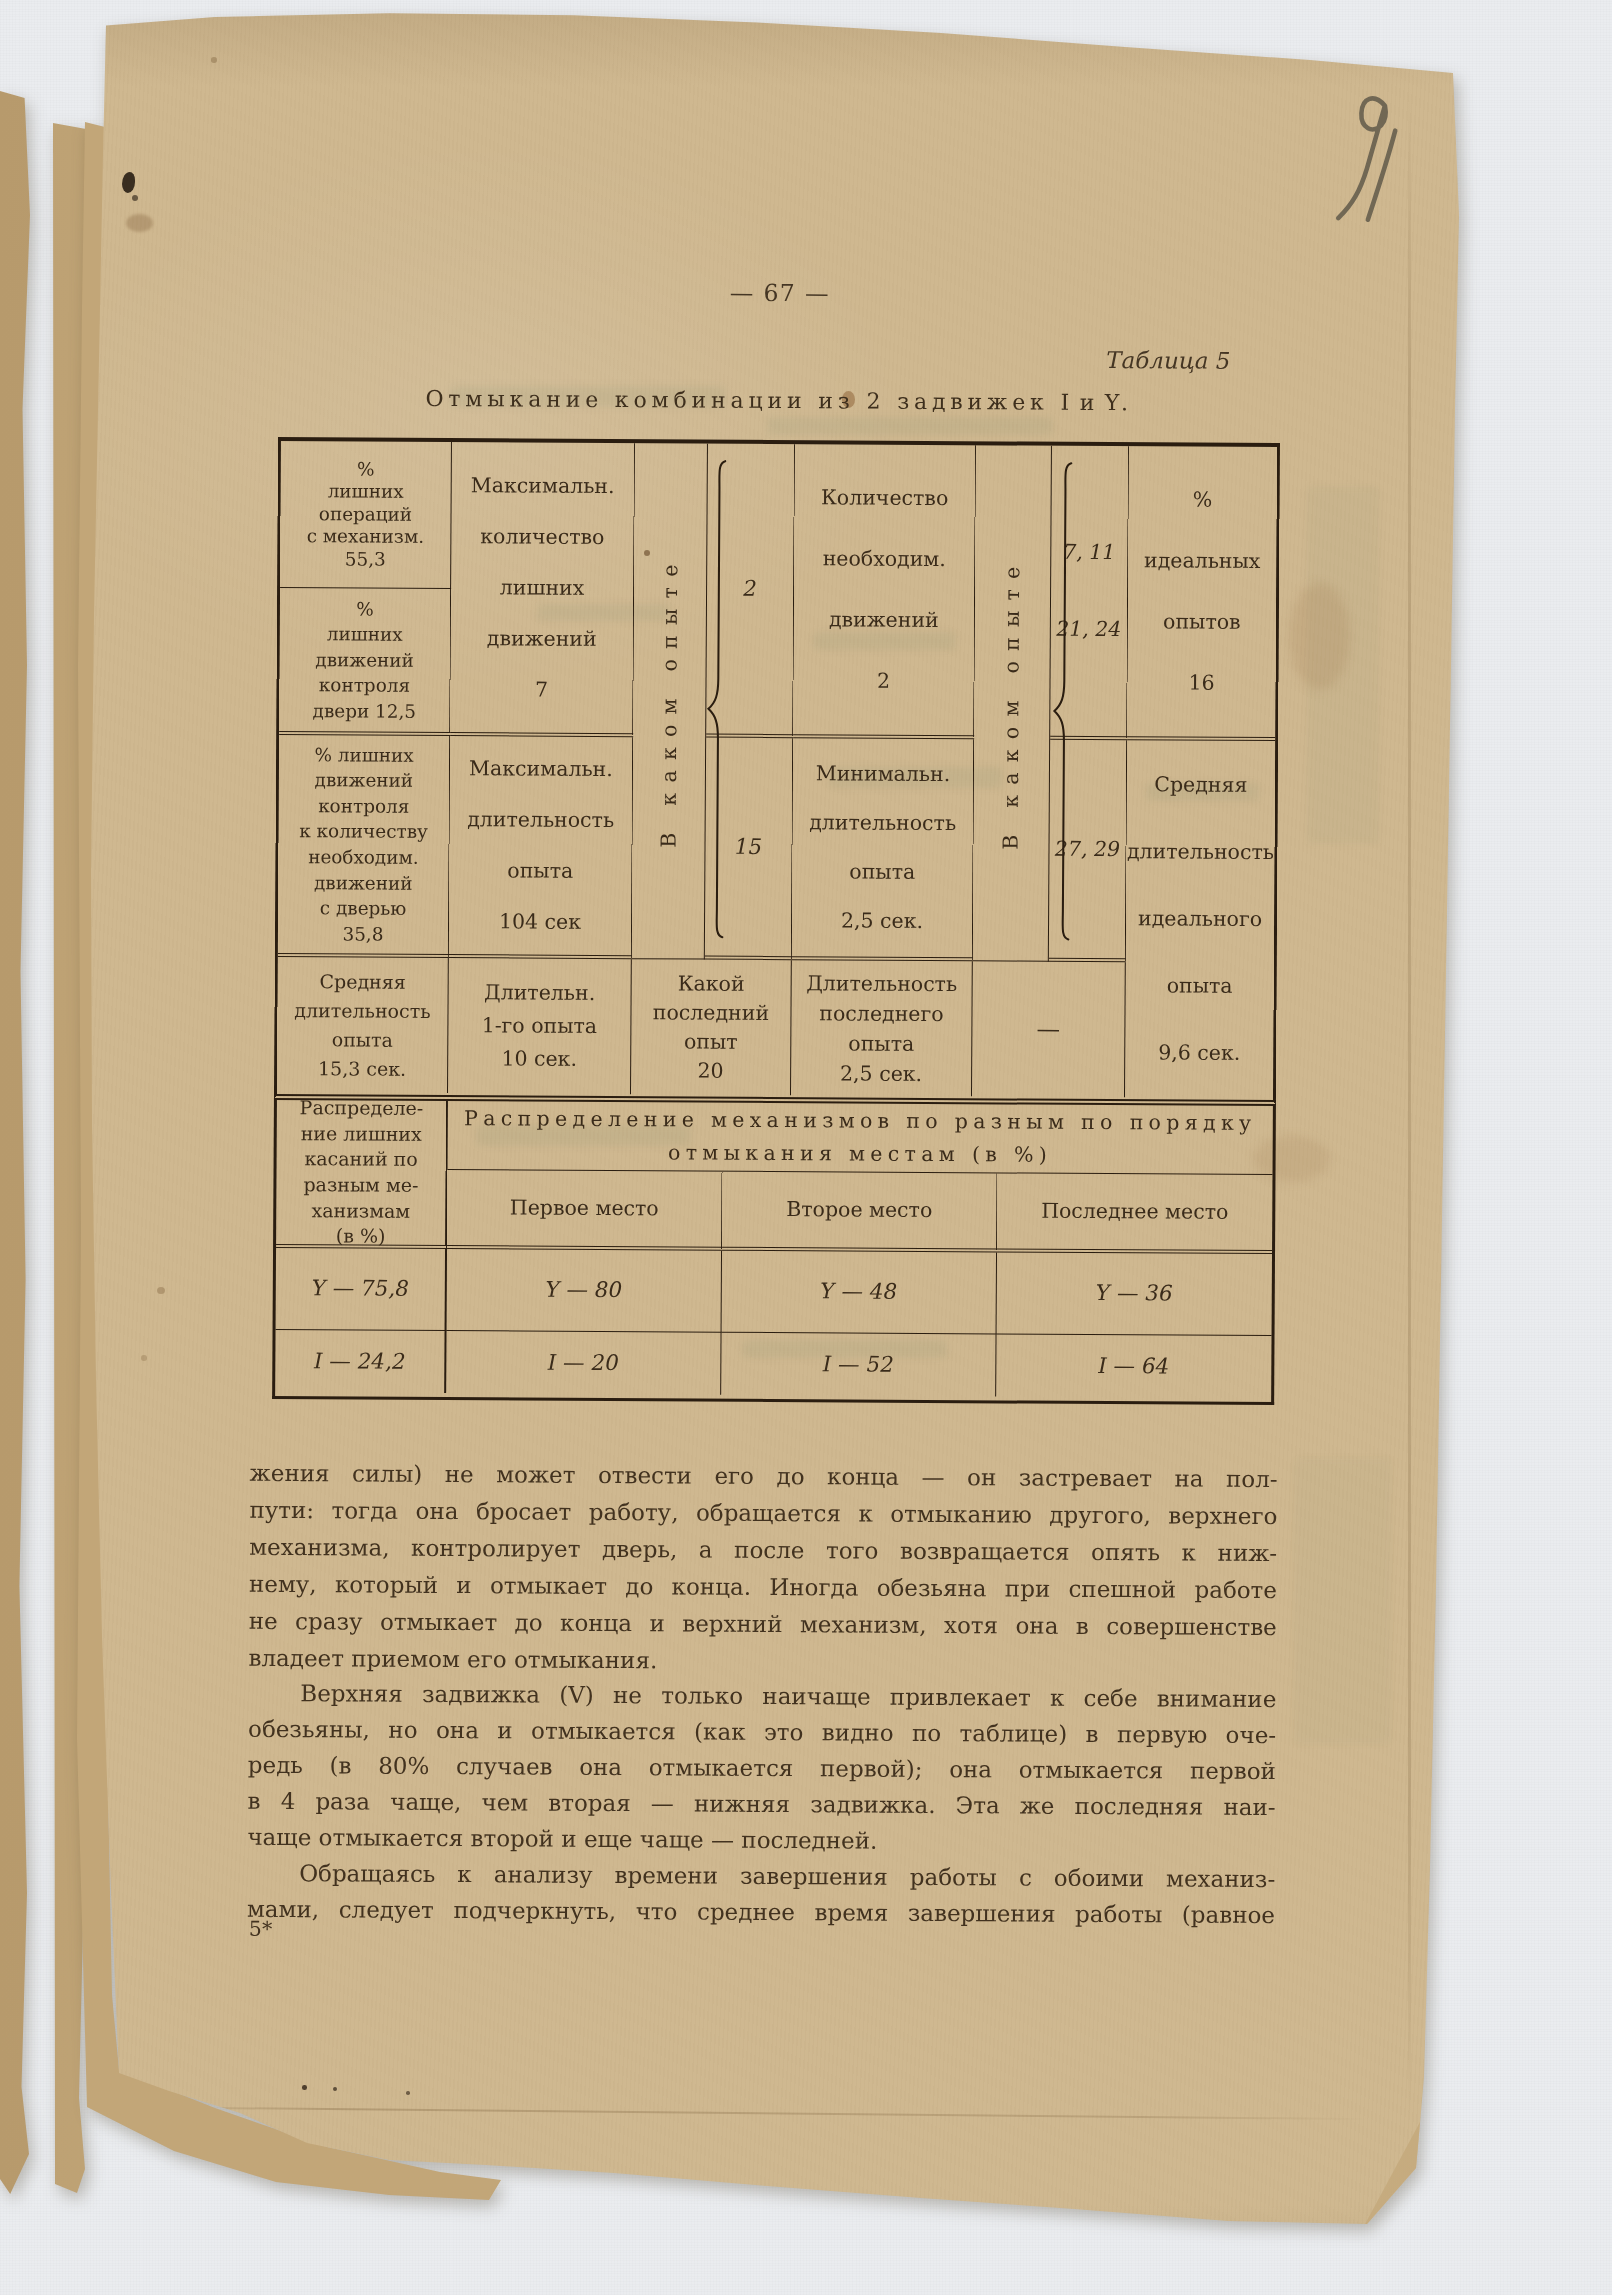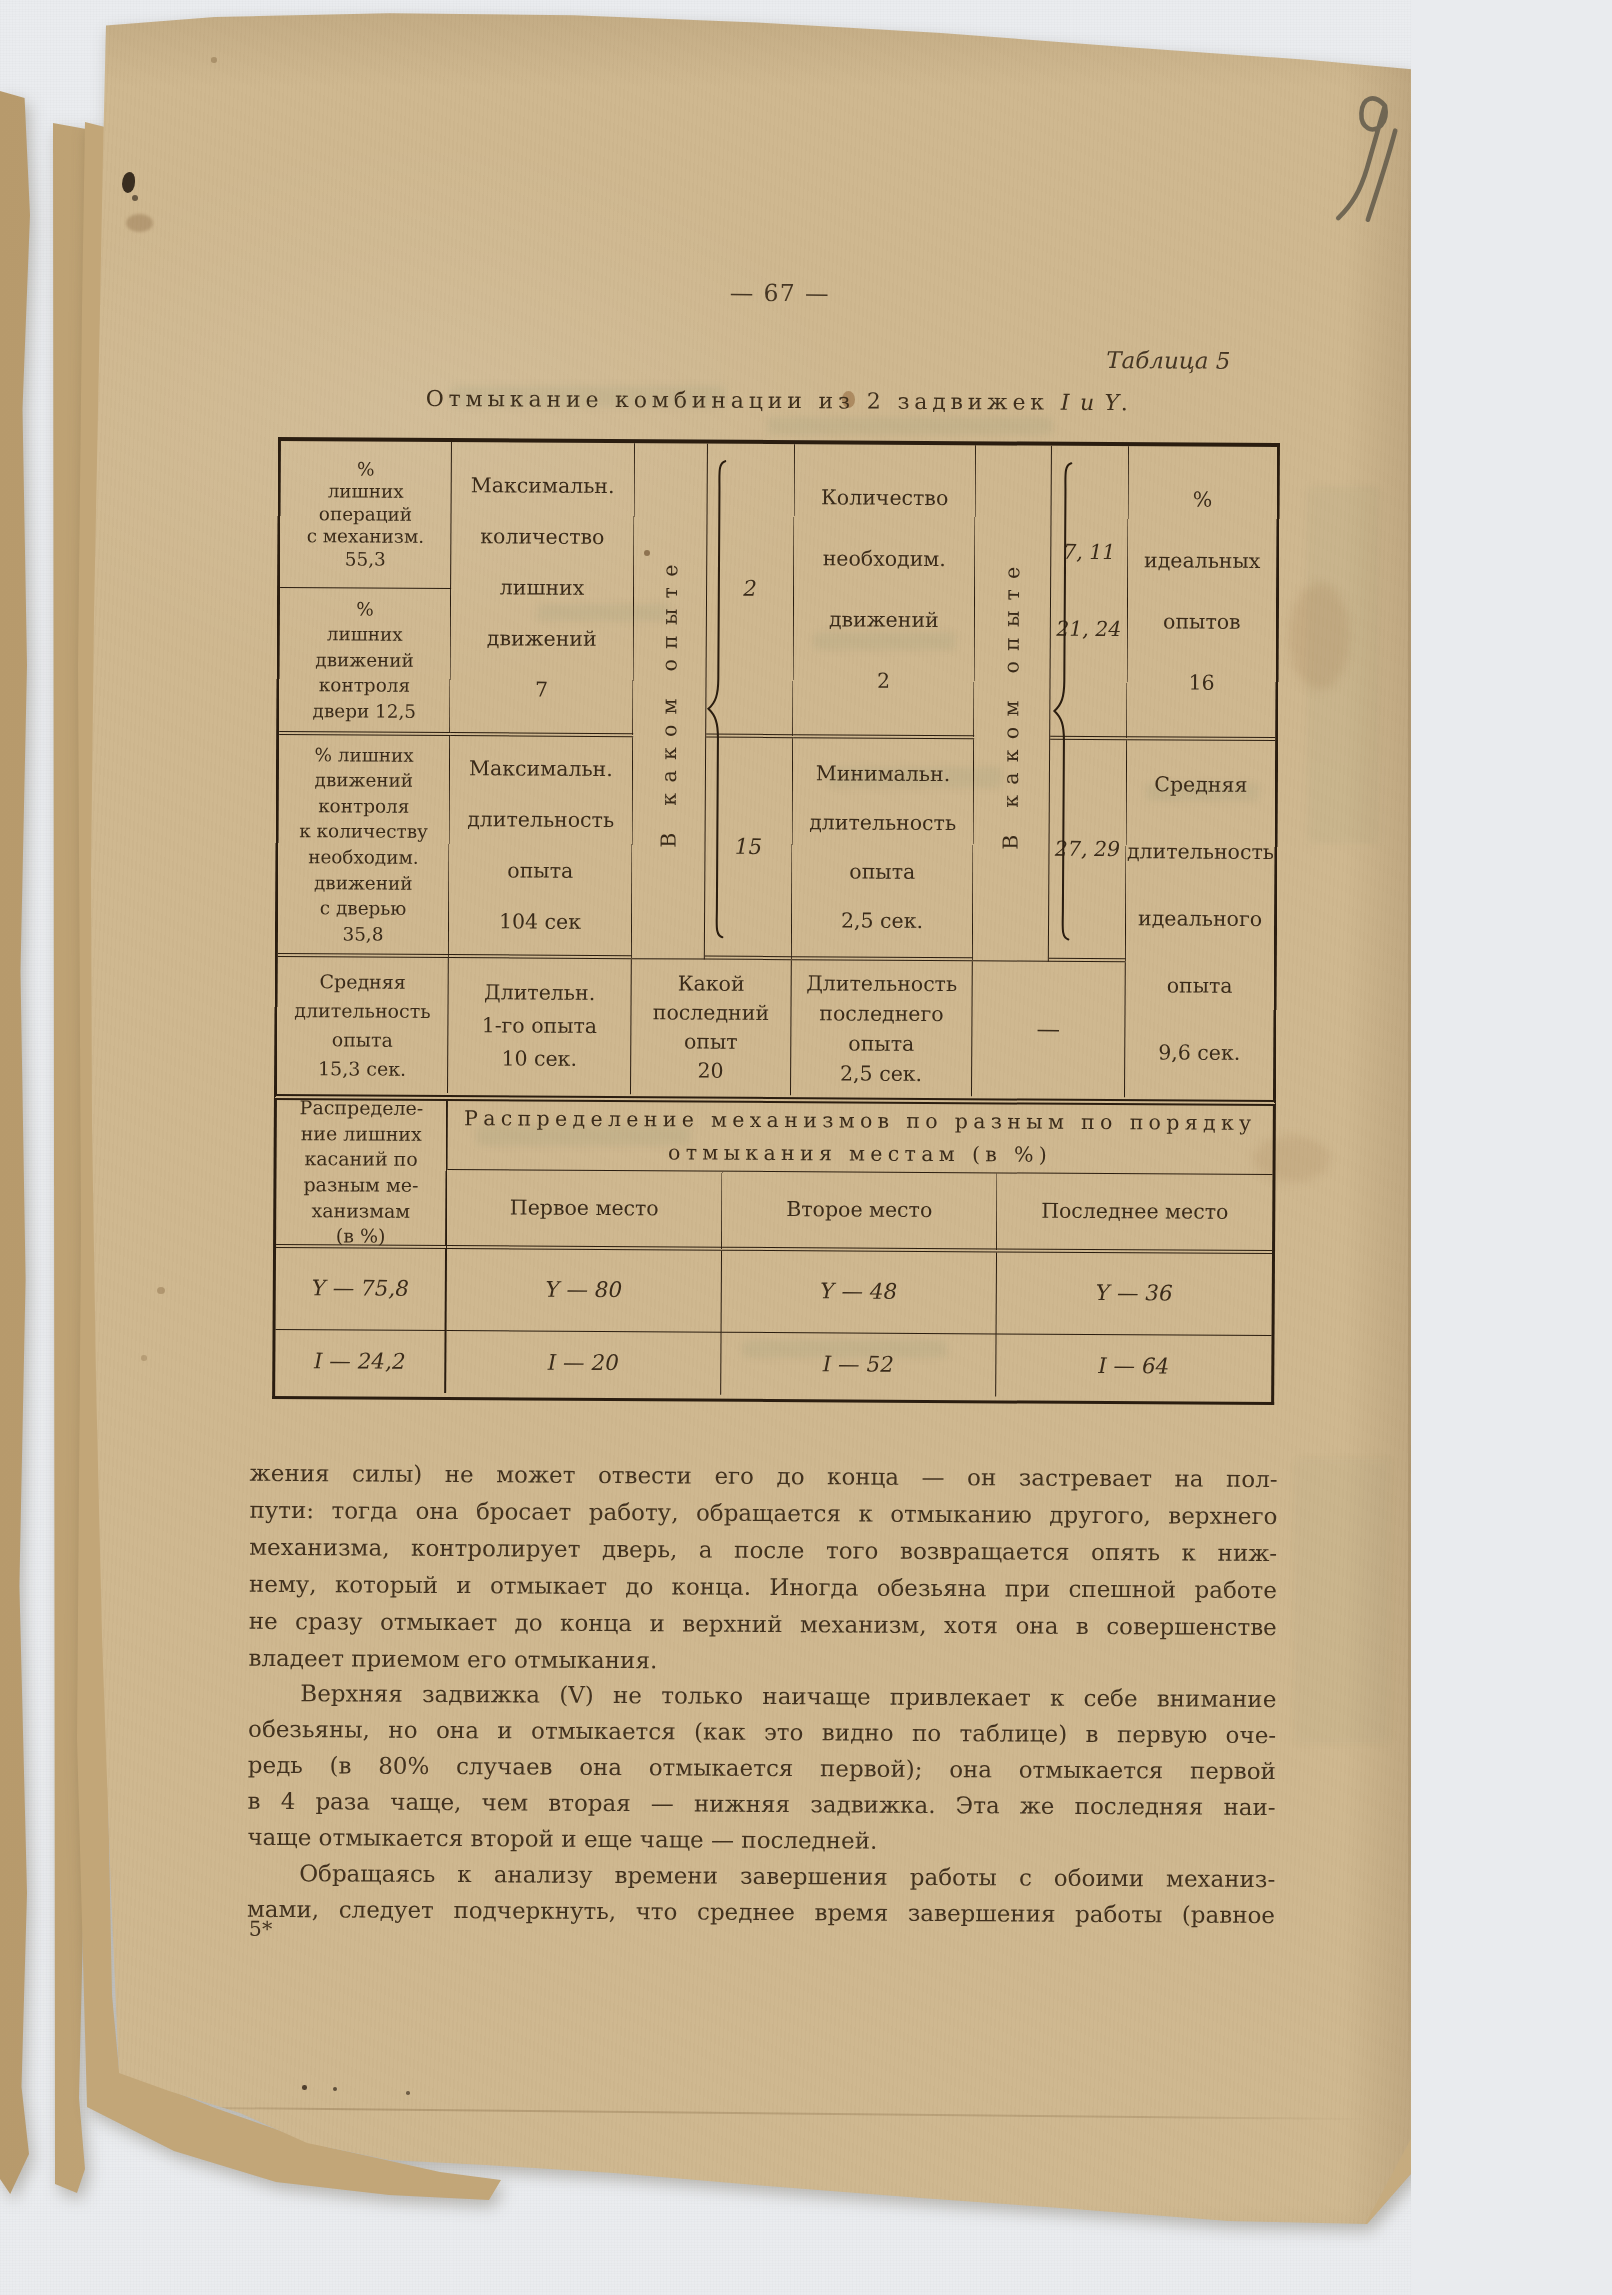--- a/index.html
+++ b/index.html
@@ -1,16 +1,16 @@
 <!DOCTYPE html>
 <html style="font-size:8.2px"><head>
 <meta charset="utf-8">
 <style>
   html,body{margin:0;padding:0;background:#e9ebee;}
-  .stage{position:relative;width:1411px;height:2295px;overflow:hidden;
+  .stage{position:relative;width:1612px;height:2295px;overflow:hidden;
          background:
            repeating-linear-gradient(0deg, rgba(0,0,0,.012) 0 1px, transparent 1px 2.6px),
            repeating-linear-gradient(90deg, rgba(0,0,0,.012) 0 1px, transparent 1px 3.1px),
            #eaecef;
          font-family:"DejaVu Serif", serif;}
   .shadowed{position:absolute;inset:0;filter:drop-shadow(4.1px 7.2px 8.2px rgba(70,58,38,.30));}
   
   .sliver1{position:absolute;inset:0;background:linear-gradient(90deg,#b79a6c,#c7ac80 70%);
     clip-path:polygon(0px 91px,24.6px 98px,30px 215px,22.5px 409px,27px 665px,20.5px 972px,25.6px 1279px,19.4px 1586px,27px 1893px,21.5px 2087px,29px 2154px,10.2px 2194px,0px 2179px);}
   .sliver2{position:absolute;inset:0;background:linear-gradient(90deg,#bda173,#c9ae82 60%);
@@ -33,21 +33,21 @@
   .content{position:absolute;inset:0;transform:rotate(.35deg);transform-origin:278px 437px;color:#3a2b1a;}
   
   .ghost{position:absolute;background:rgba(112,128,96,.10);filter:blur(3.6px);border-radius:5.1px;}
   .stain{position:absolute;border-radius:50%;}
   .crease{position:absolute;background:linear-gradient(90deg,rgba(115,88,52,0),rgba(115,88,52,.30) 18%,rgba(115,88,52,.22) 82%,rgba(115,88,52,0));height:2px;}
   .vcrease{position:absolute;background:linear-gradient(180deg,rgba(120,95,60,0),rgba(120,95,60,.22) 15%,rgba(120,95,60,.22) 85%,rgba(120,95,60,0));width:2.6px;}
   
   .pageno{position:absolute;left:278px;width:1002px;top:276px;text-align:center;font-size:23.5px;letter-spacing:.06em;color:#453624;}
   .tablabel{position:absolute;left:278px;width:952px;top:342px;text-align:right;font-size:23px;font-style:italic;color:#453624;}
   .tabtitle{position:absolute;left:278px;width:1002px;top:385px;text-align:center;font-size:22px;letter-spacing:.22em;color:#3e2f1d;}
-  .tabtitle .v{font-style:italic;letter-spacing:.08em;}
+  .tabtitle .v{letter-spacing:.08em;}
   
   .grid{position:absolute;box-sizing:border-box;display:grid;}
   .upper{left:278px;top:437px;width:1002px;height:663px;
     border:3.1px solid #2a1d10;border-top-width:4.6px;border-bottom:6.7px double #2a1d10;
     grid-template-columns:171px 183px 73px 87px 181px 76px 77px 148px;
     grid-template-rows:147px 147px 222px 135px;}
   .lower{left:278px;top:1100px;width:1002px;height:299px;
     border:3.1px solid #2a1d10;border-top:0;
     grid-template-columns:171px 275px 275px 275px;
     grid-template-rows:69px 79px 82px 62px;}

